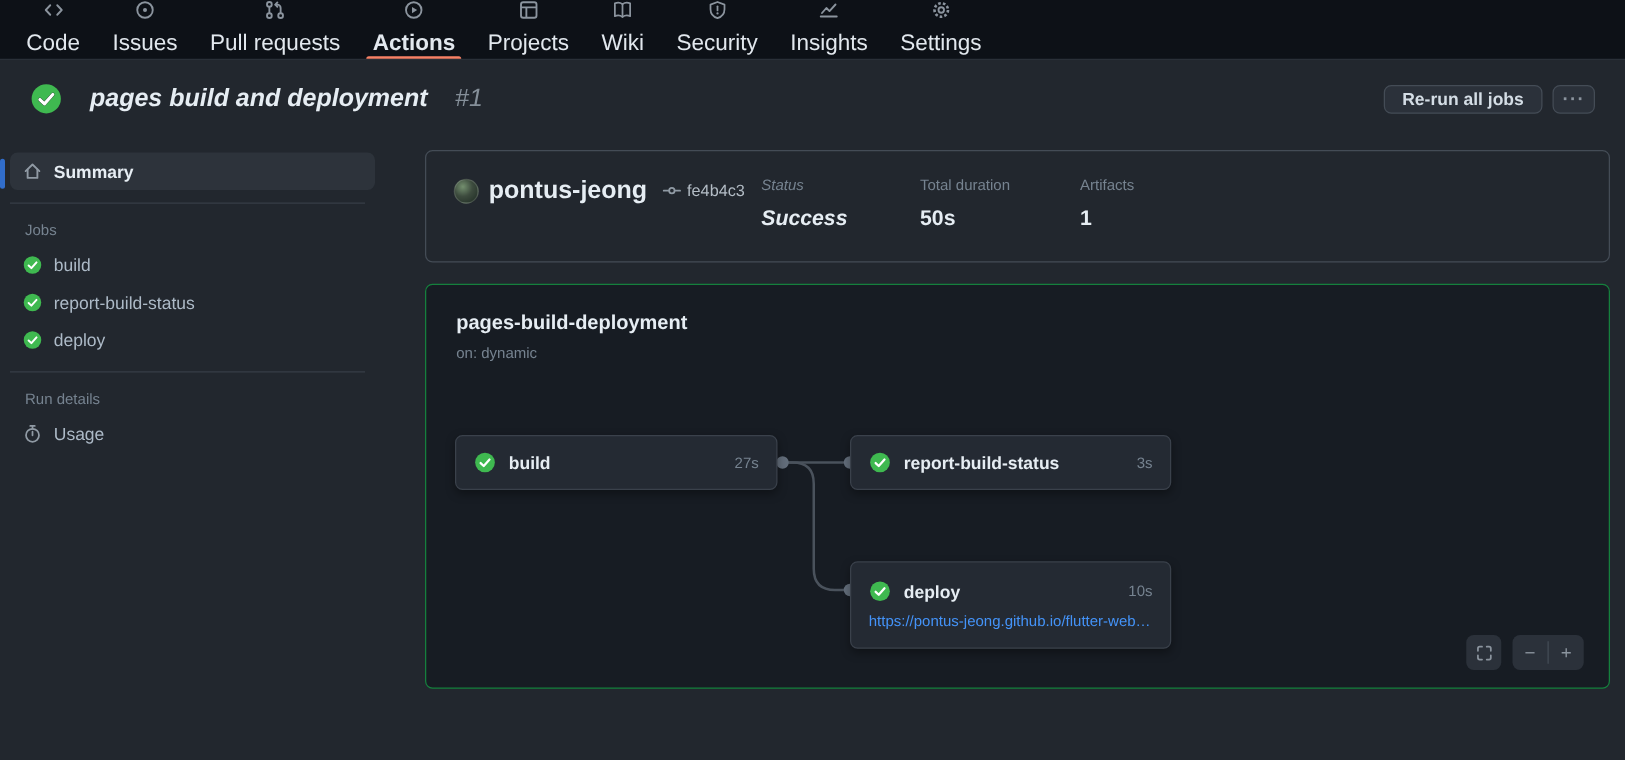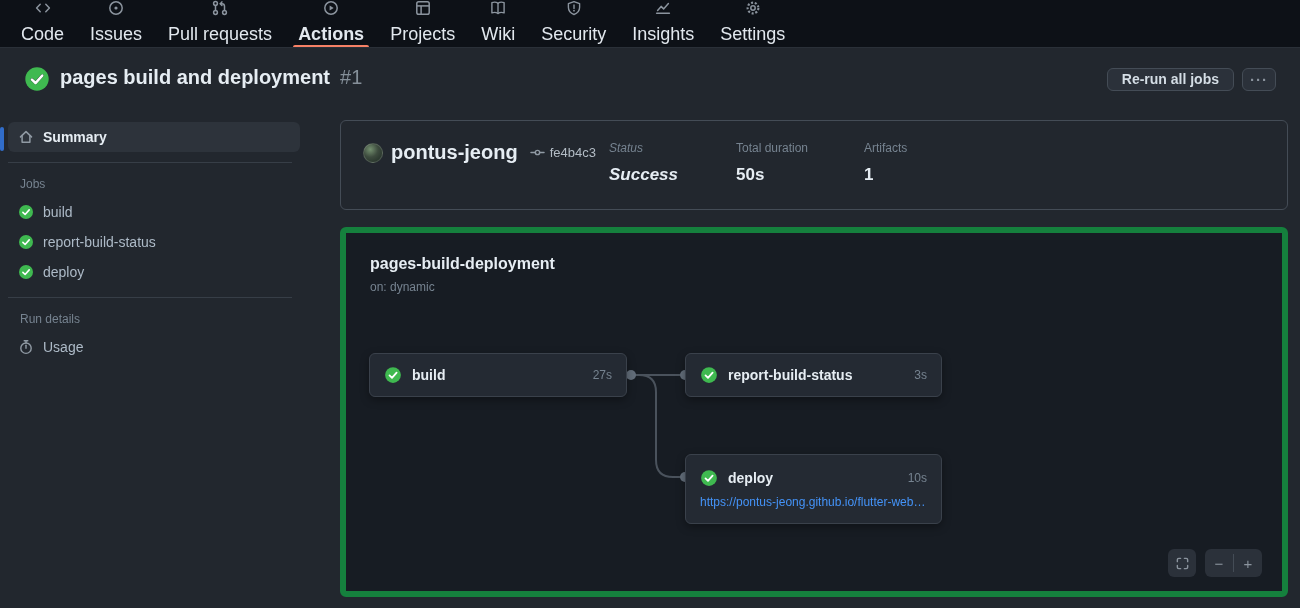--- a/index.html
+++ b/index.html
@@ -27,21 +27,21 @@
   .nav-item.active .underline {
     position:absolute; left:6px; right:6px; bottom:0; height:2px;
     background:#f78166; border-radius:2px 2px 0 0;
   }
 
   
   .run-header {
     display:flex; align-items:center; justify-content:space-between;
     padding:18px 24px 16px 24px;
   }
-  .run-title { display:flex; gap:10px; }
+  .run-title { display:flex; align-items:center; gap:22px;font-style:italic; }
   .run-title h1 { font-size:20px; font-weight:bold; color:#e6edf3; }
   .run-number { font-size:20px; color:#858f99; font-weight:normal; }
   .header-actions { display:flex; gap:8px; }
   .btn {
     height:23px; background:#2b313a; border:1px solid #444c56; border-radius:6px;
     color:#d4dde5; font-size:14px; font-weight:bold; padding:0 14px;
     display:flex; align-items:center; justify-content:center; cursor:pointer;
     font-family:inherit;
   }
   .btn-icon { width:34px; padding:0; font-size:15px; letter-spacing:1px; color:#8b949e; }
@@ -81,22 +81,22 @@
     background:radial-gradient(circle at 35% 30%, #74906f 0%, #3d4b3e 45%, #1d2a22 100%);
     border:1px solid rgba(255,255,255,.15); flex:none;
   }
   .actor { font-size:20px; font-weight:bold; color:#e6edf3; cursor:pointer; }
   .sha-wrap { display:flex; align-items:center; gap:5px; margin-left:4px; color:#909aa4; cursor:pointer; }
   .sha { font-size:13px; color:#b3bcc5; }
   .big-val { font-size:17px; font-weight:bold; color:#e6edf3; }
 
   
   .graph-card {
-    margin-top:17px; border:6px solid #15803d; border-radius:6px;
-    background:#171c23; height:370px; position:relative; overflow:hidden;padding-left:44px;
+    margin-top:17px; border:1px solid #15803d; border-radius:6px;
+    background:#171c23; height:324px; position:relative; overflow:hidden;padding-left:44px;
   }
   .graph-header { position:absolute; top:22px; left:24px; }
   .wf-name { font-size:16px; font-weight:bold; color:#e6edf3; }
   .wf-trigger { font-size:12px; color:#768390; margin-top:7px; }
 
   .edges { position:absolute; inset:0; pointer-events:none; }
 
   .node {
     position:absolute; background:#242a33; border:1px solid #3a414b; border-radius:6px;
     box-shadow:0 3px 8px rgba(0,0,0,.35); cursor:pointer;

